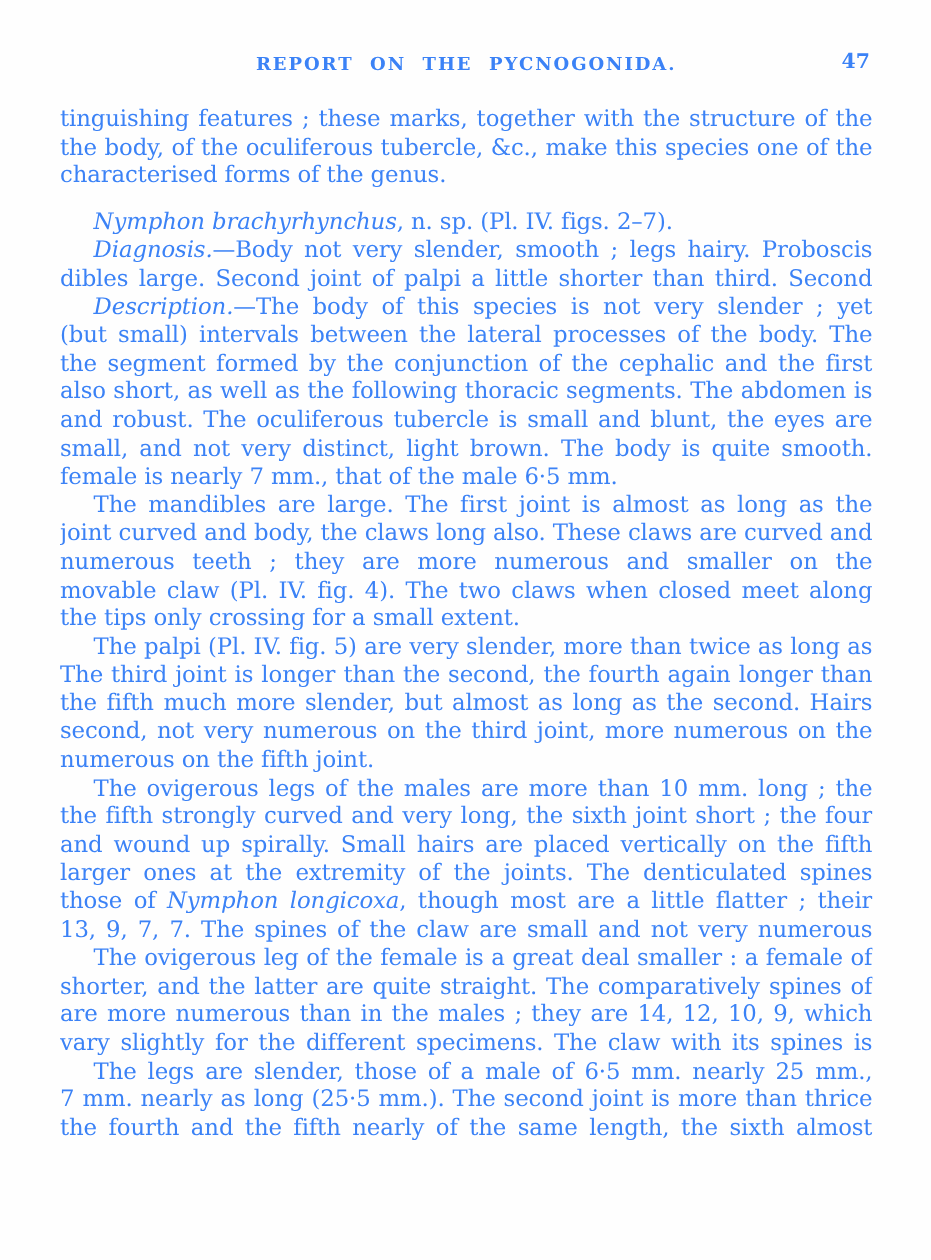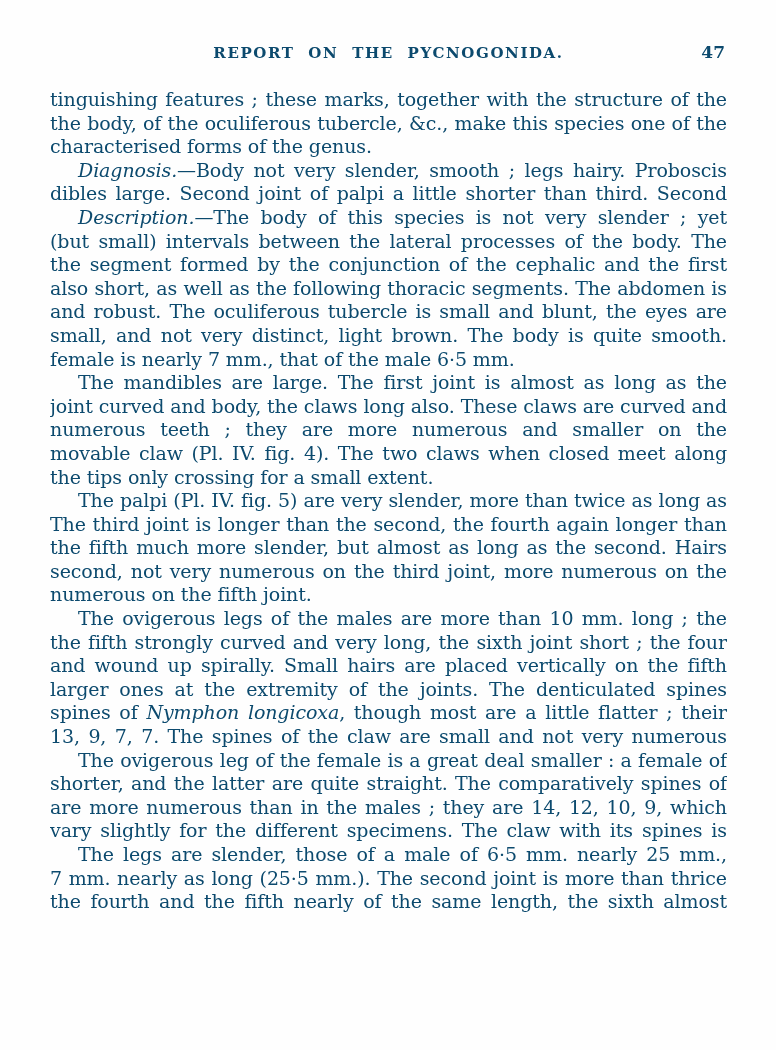--- a/index.html
+++ b/index.html
@@ -7,21 +7,21 @@
     padding: 0;
     background: #ffffff;
   }
   .page {
     position: relative;
     width: 776px;
     height: 1050px;
     background: #fefefe;
     overflow: hidden;
     font-family: "DejaVu Serif", "Liberation Serif", serif;
-    color: #0c4a6e;
+    color: #3b82f6;
     box-sizing: border-box;
   }
   .page-inner {
     position: absolute;
     left: 50px;
     top: 0;
     width: 677px;
   }
   .running-head {
     position: relative;
@@ -69,20 +69,23 @@
     <div class="running-head">
       <span class="head-title">REPORT ON THE PYCNOGONIDA.</span>
       <span class="page-num">47</span>
     </div>
     <div class="body-text">
         <div class="paragraph">
           <div class="line"><span>tinguishing features ; these marks, together with the structure of the first segment of</span></div>
           <div class="line"><span>the body, of the oculiferous tubercle, &amp;c., make this species one of the most sharply-</span></div>
           <div class="line last"><span>characterised forms of the genus.</span></div>
         </div>
+        <div class="paragraph" style="margin-top: 15px;">
+          <div class="line first last"><em>Nymphon brachyrhynchus</em><span>, n. sp. (Pl. IV. figs. 2–7).</span></div>
+        </div>
         <div class="paragraph">
           <div class="line first"><em>Diagnosis.</em><span>—Body not very slender, smooth ; legs hairy. Proboscis short. Man-</span></div>
           <div class="line"><span>dibles large. Second joint of palpi a little shorter than third. Second tarsal joint of</span></div>
         </div>
         <div class="paragraph">
           <div class="line first"><em>Description.</em><span>—The body of this species is not very slender ; yet there are distinct</span></div>
           <div class="line"><span>(but small) intervals between the lateral processes of the body. The proboscis is short,</span></div>
           <div class="line"><span>the segment formed by the conjunction of the cephalic and the first thoracic segment is</span></div>
           <div class="line"><span>also short, as well as the following thoracic segments. The abdomen is comparatively large</span></div>
           <div class="line"><span>and robust. The oculiferous tubercle is small and blunt, the eyes are four in number,</span></div>
@@ -101,21 +104,21 @@
           <div class="line"><span>The third joint is longer than the second, the fourth again longer than the third,</span></div>
           <div class="line"><span>the fifth much more slender, but almost as long as the second. Hairs are scarce on the</span></div>
           <div class="line"><span>second, not very numerous on the third joint, more numerous on the fourth, and very</span></div>
           <div class="line last"><span>numerous on the fifth joint.</span></div>
         </div>
         <div class="paragraph">
           <div class="line first"><span>The ovigerous legs of the males are more than 10 mm. long ; the fourth joint slightly,</span></div>
           <div class="line"><span>the fifth strongly curved and very long, the sixth joint short ; the four last joints are short</span></div>
           <div class="line"><span>and wound up spirally. Small hairs are placed vertically on the fifth and sixth joints,</span></div>
           <div class="line"><span>larger ones at the extremity of the joints. The denticulated spines greatly resemble</span></div>
-          <div class="line"><span>spines of </span><em>Nymphon longicoxa</em><span>, though most are a little flatter ; their numbers are respectively</span></div>
+          <div class="line"><span>those of </span><em>Nymphon longicoxa</em><span>, though most are a little flatter ; their numbers are respectively</span></div>
           <div class="line last"><span>13, 9, 7, 7. The spines of the claw are small and not very numerous (Pl. IV. fig. 6).</span></div>
         </div>
         <div class="paragraph">
           <div class="line first"><span>The ovigerous leg of the female is a great deal smaller : a female of 7 mm. in</span></div>
           <div class="line"><span>shorter, and the latter are quite straight. The comparatively spines of the four last joints</span></div>
           <div class="line"><span>are more numerous than in the males ; they are 14, 12, 10, 9, which numbers, however,</span></div>
           <div class="line last"><span>vary slightly for the different specimens. The claw with its spines is like that of the male.</span></div>
         </div>
         <div class="paragraph">
           <div class="line first"><span>The legs are slender, those of a male of 6·5 mm. nearly 25 mm., those of a female of</span></div>

